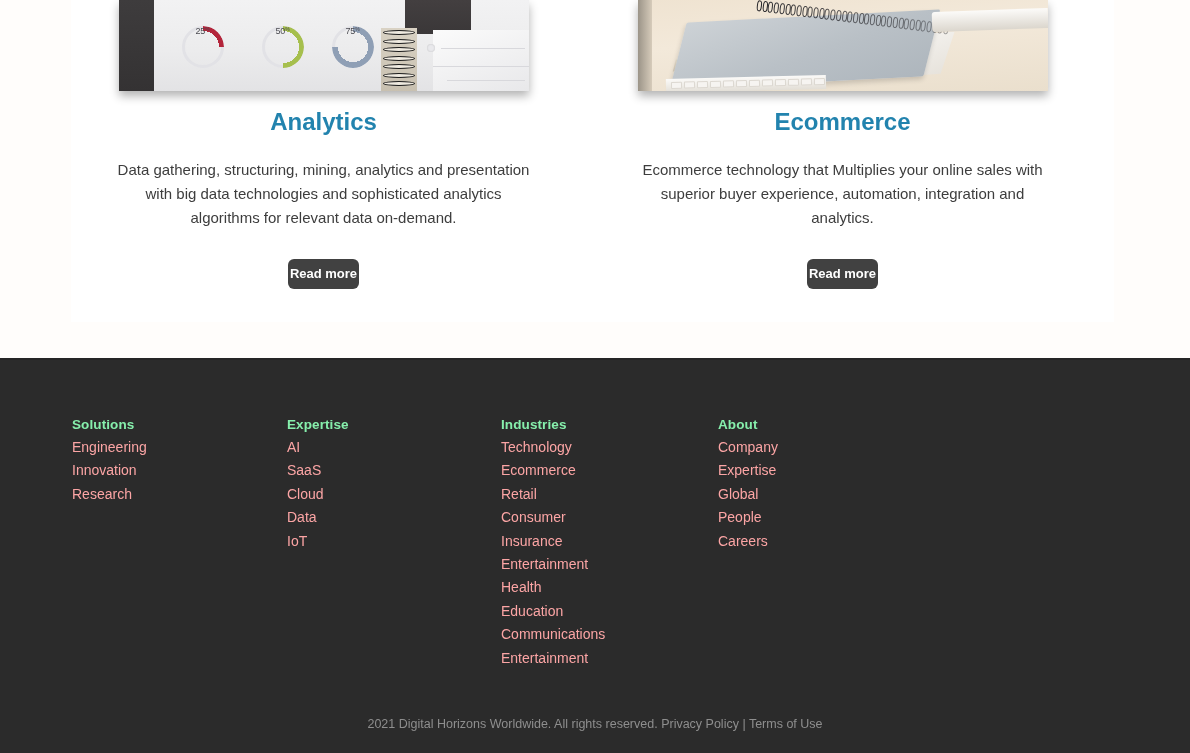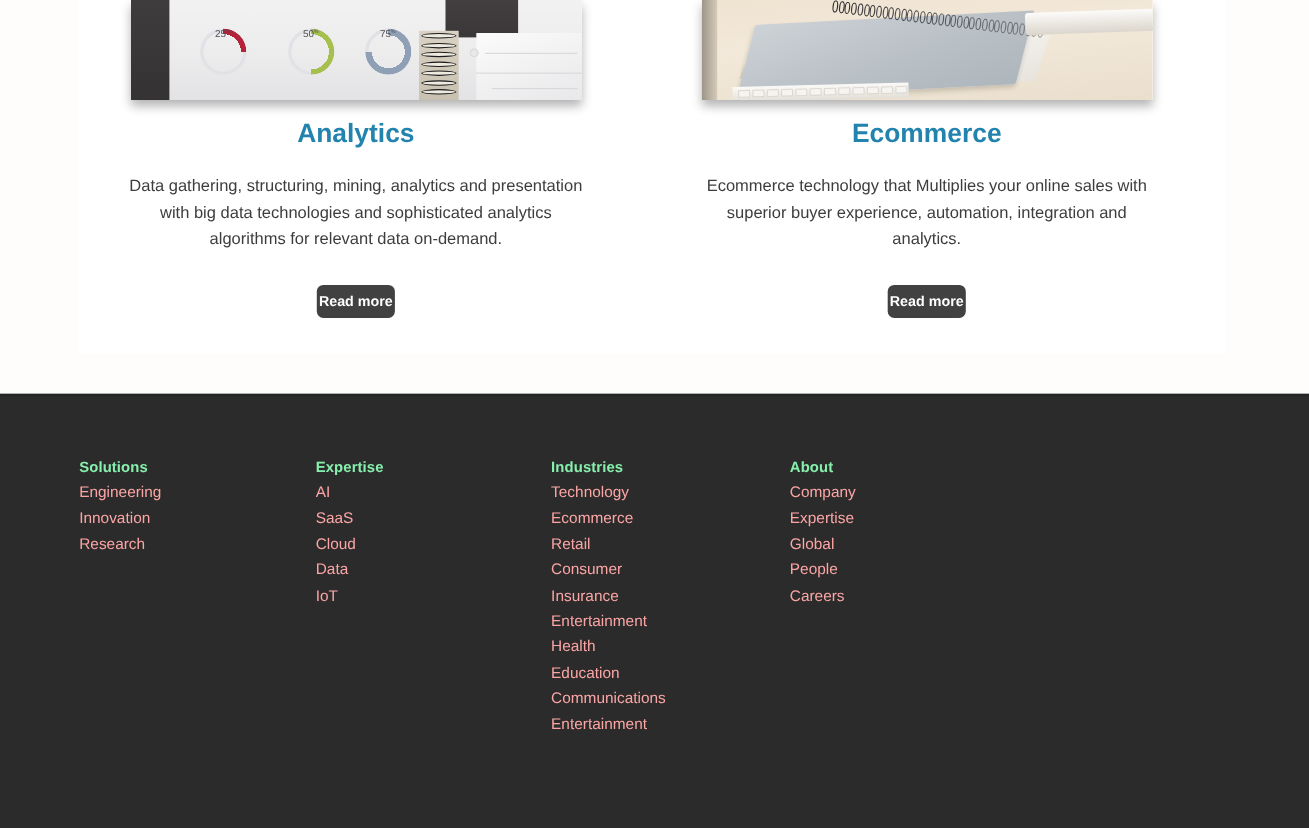--- a/index.html
+++ b/index.html
@@ -438,14 +438,20 @@
       <div class="fcol fcol-3">
         <div class="fcol-title">About</div>
         <a class="fcol-link">Company</a>
         <a class="fcol-link">Expertise</a>
         <a class="fcol-link">Global</a>
         <a class="fcol-link">People</a>
         <a class="fcol-link">Careers</a>
       </div>
     </div>
 
+  <div class="footer-bottom">
+    <span>2021 Digital Horizons Worldwide. All rights reserved.</span>
+    <a>Privacy Policy</a>
+    <span class="fb-sep">|</span>
+    <a>Terms of Use</a>
+  </div>
 
 </div>
 
 </body></html>

